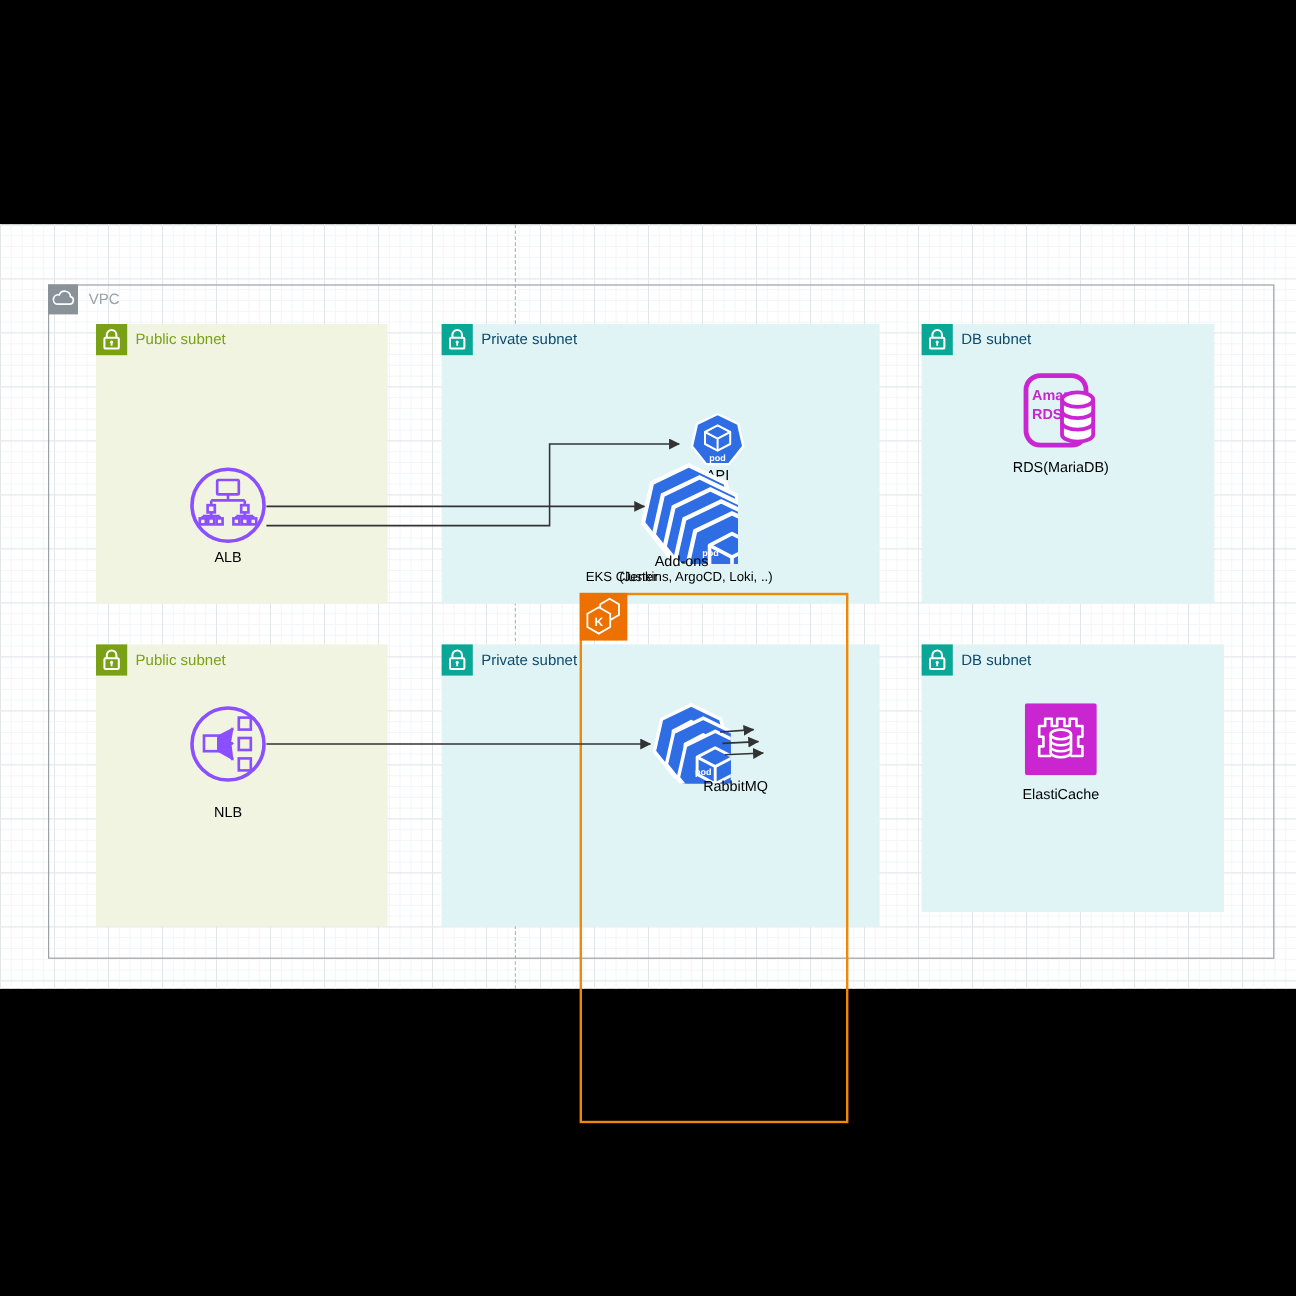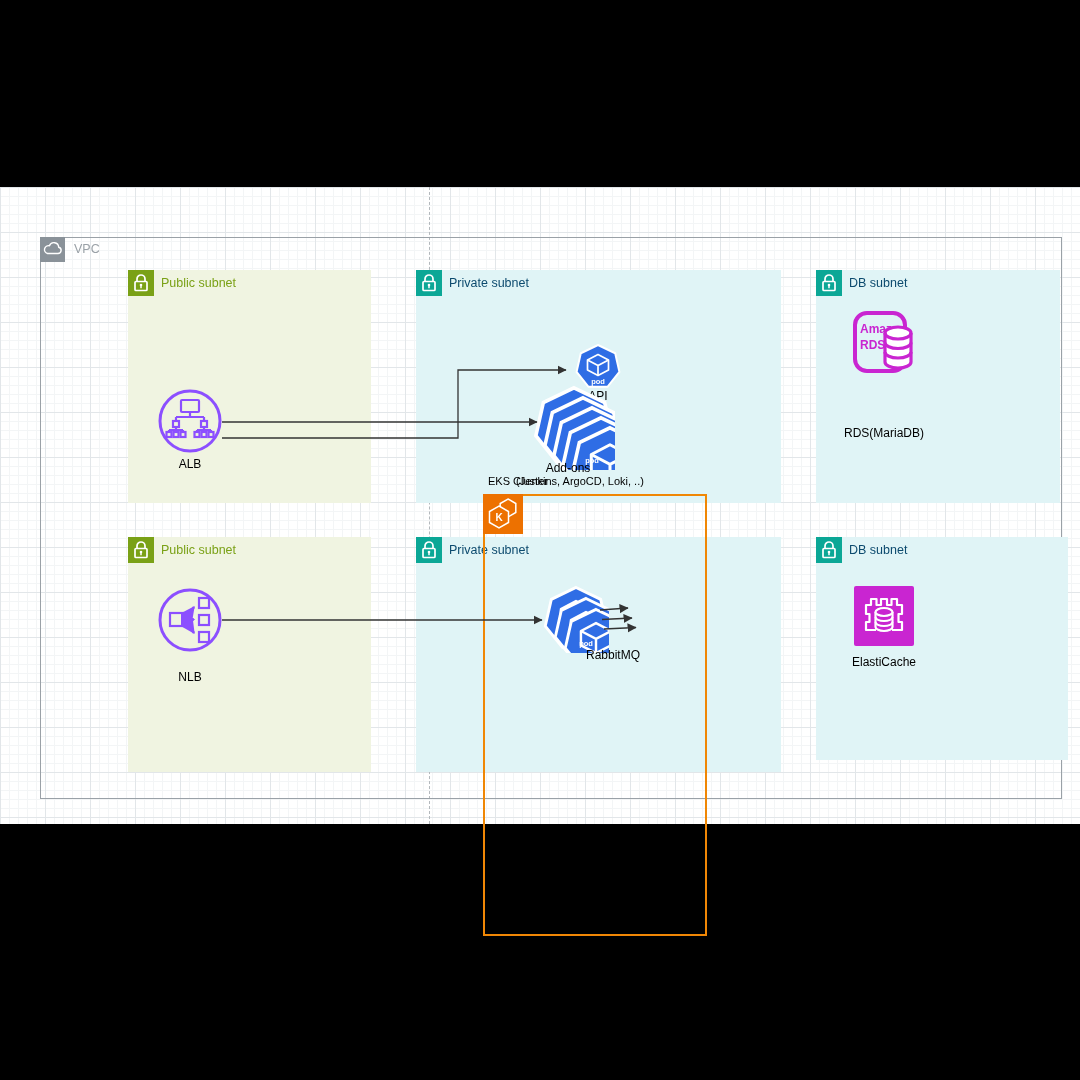--- a/index.html
+++ b/index.html
@@ -10,21 +10,21 @@
     background-image:
       linear-gradient(to right,#e2e6e9 1px,transparent 1px),
       linear-gradient(to bottom,#e2e6e9 1px,transparent 1px),
       linear-gradient(to right,#f3f5f6 1px,transparent 1px),
       linear-gradient(to bottom,#f3f5f6 1px,transparent 1px);
     background-size:45px 45px,45px 45px,9px 9px,9px 9px;}
   .page-break{position:absolute;left:429px;top:0;height:637px;width:0;border-left:1px dashed #b3b8bc;z-index:0;}
   .vpc{position:absolute;left:40px;top:50px;width:1020px;height:560px;border:1px solid #9aa1a7;z-index:1;}
   .vpc-icon{position:absolute;left:-1px;top:-1px;width:25px;height:25px;background:#8a9299;}
   .vpc-label{position:absolute;left:33px;top:4px;font-size:12.5px;color:#9aa1a7;}
-  .subnet{position:absolute;z-index:1;margin-left:48px;}
+  .subnet{position:absolute;z-index:1;}
   .subnet.public{background:#f0f4e1;}
   .subnet.private{background:#e0f4f6;}
   .subnet-icon{position:absolute;left:0;top:0;width:26px;height:26px;}
   .subnet-icon.green{background:#7aa116;}
   .subnet-icon.teal{background:#0ba796;}
   .subnet-label{position:absolute;left:33px;top:6px;font-size:12.5px;}
   .subnet-label.green{color:#7aa116;}
   .subnet-label.blue{color:#0c4a6e;}
   .eks-box{position:absolute;left:483px;top:307px;width:220px;height:438px;border:2px solid #f08705;z-index:2;}
   .eks-icon{position:absolute;left:483px;top:307px;width:40px;height:40px;z-index:3;}
@@ -214,21 +214,21 @@
         <text x="8" y="23" class="rds-text">Amazon</text>
         <text x="8" y="39" class="rds-text">RDS</text>
         <g>
           <path d="M33 23 V52 A13 6 0 0 0 59 52 V23" fill="#fff" stroke="none"></path>
           <ellipse cx="46" cy="23" rx="13" ry="6" fill="#fff" stroke="#C925D1" stroke-width="3.2"></ellipse>
           <path d="M33 23 V52 A13 6 0 0 0 59 52 V23" fill="none" stroke="#C925D1" stroke-width="3.2"></path>
           <path d="M33 32.5 A13 6 0 0 0 59 32.5 M33 42 A13 6 0 0 0 59 42" fill="none" stroke="#C925D1" stroke-width="3.2"></path>
         </g>
       </svg>
     </div>
-    <div class="node-label" style="left:824px;top:195px;width:120px;margin-top:44px;">RDS(MariaDB)</div>
+    <div class="node-label" style="left:824px;top:195px;width:120px;">RDS(MariaDB)</div>
 
     <div class="node" style="left:854px;top:399px;">
       <svg width="60" height="60" viewBox="0 0 60 60">
         <rect width="60" height="60" rx="2" fill="#C925D1"></rect>
         <g fill="none" stroke="#fff" stroke-width="2.2" stroke-linejoin="round">
           <path d="M22 44 H12 V36 H15.5 V28 H12 V19 H17 V13 H22.5 V19 H27 V13 H33 V19 H37.5 V13 H43 V19 H48 V28 H44.5 V36 H48 V44 H38"></path>
         </g>
         <g>
           <path d="M21.5 26 V41 A8.5 4 0 0 0 38.5 41 V26" fill="#C925D1" stroke="#fff" stroke-width="2.2"></path>
           <ellipse cx="30" cy="26" rx="8.5" ry="4" fill="#C925D1" stroke="#fff" stroke-width="2.2"></ellipse>

